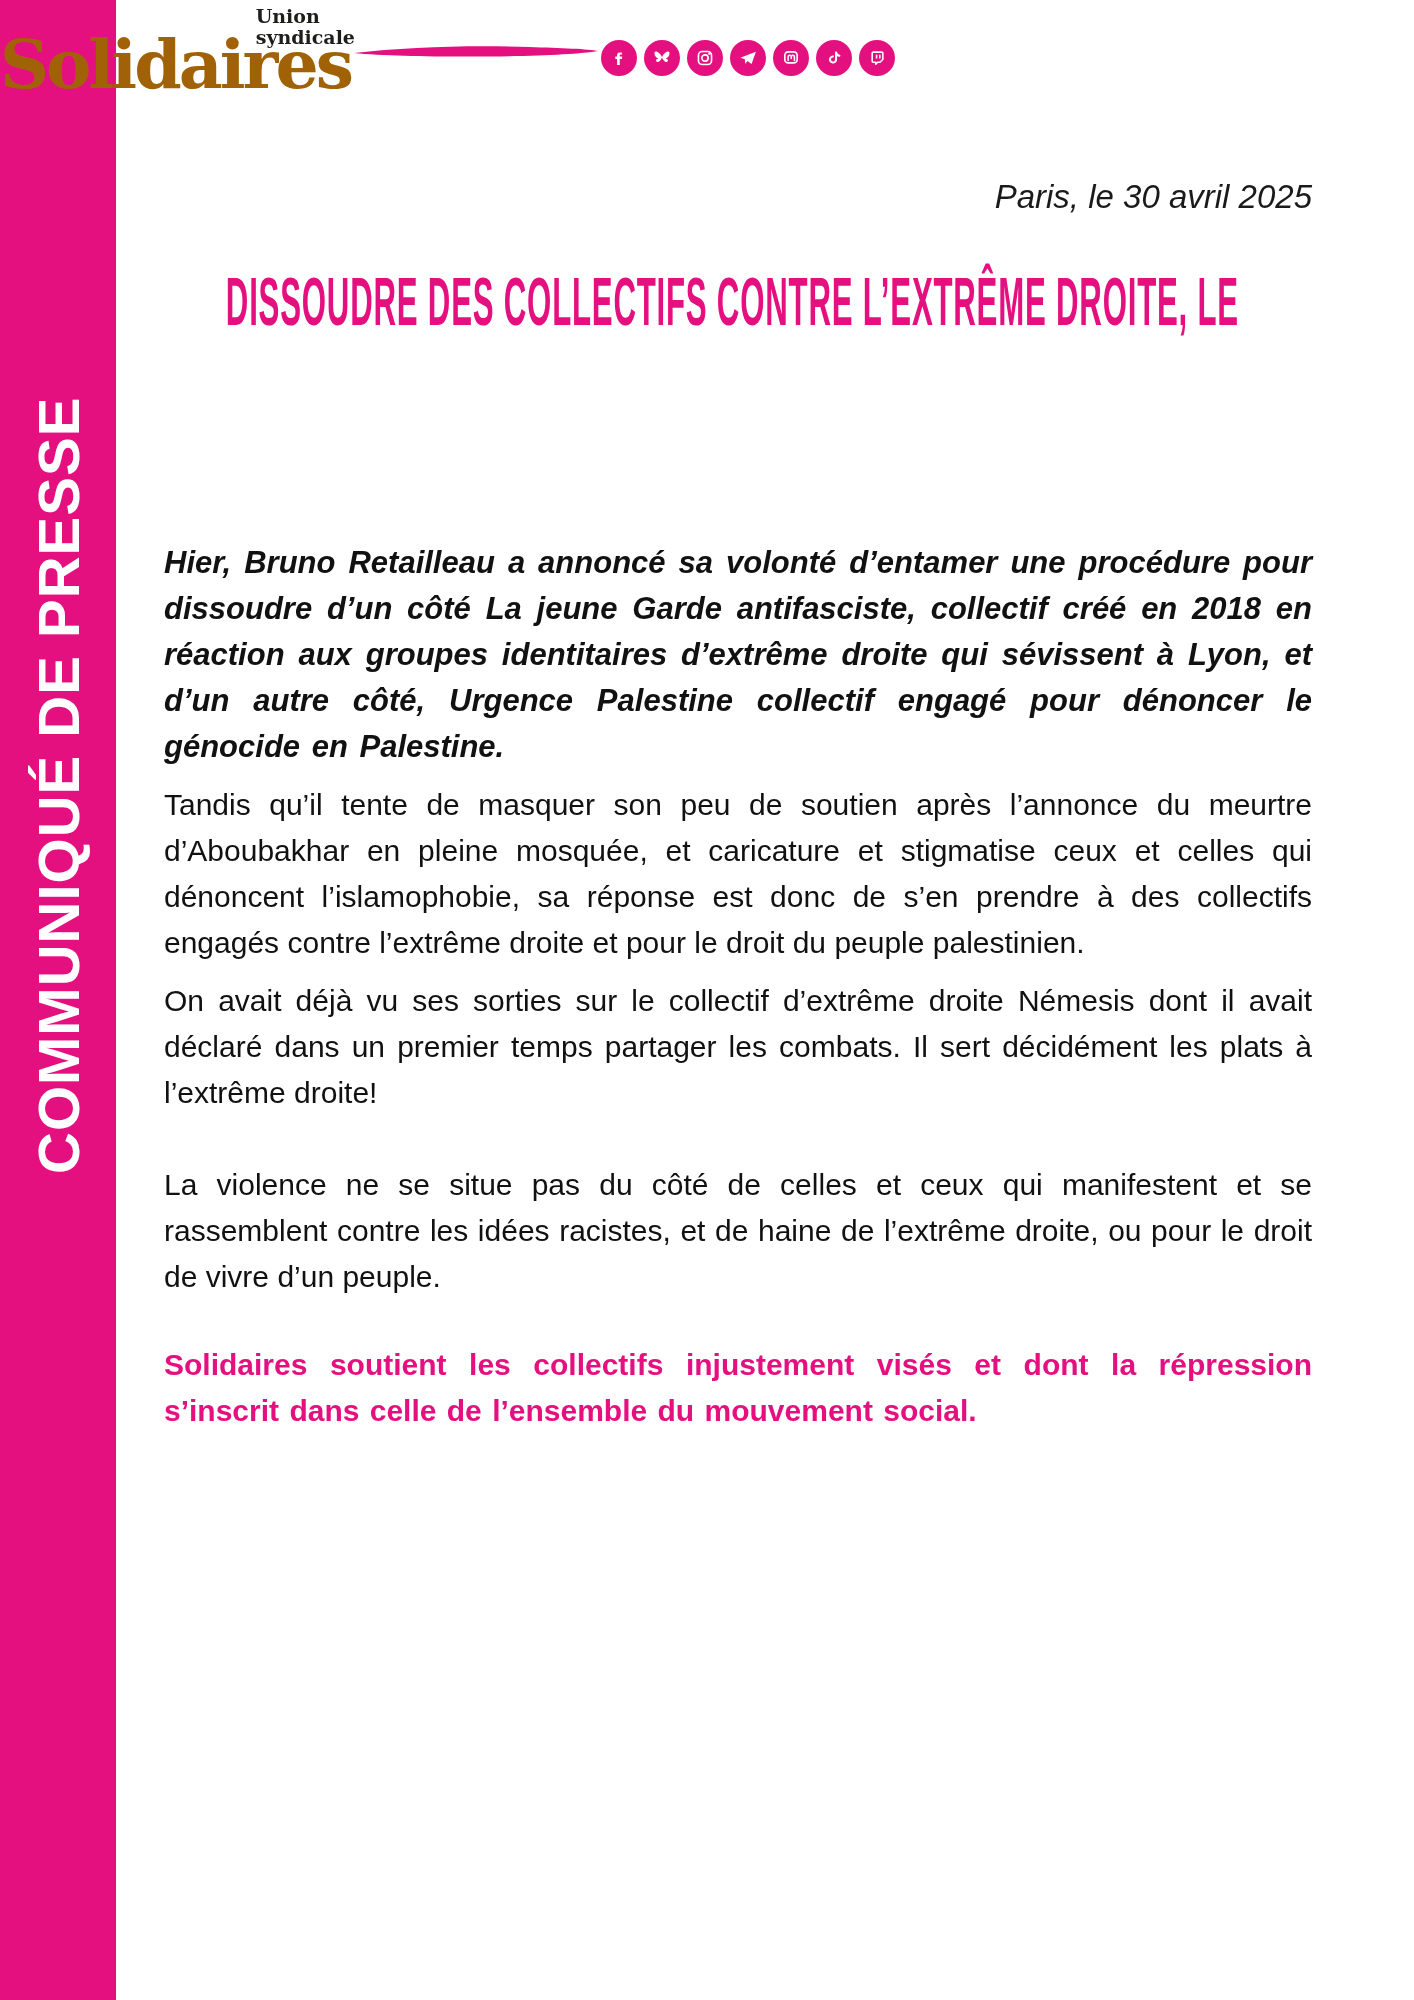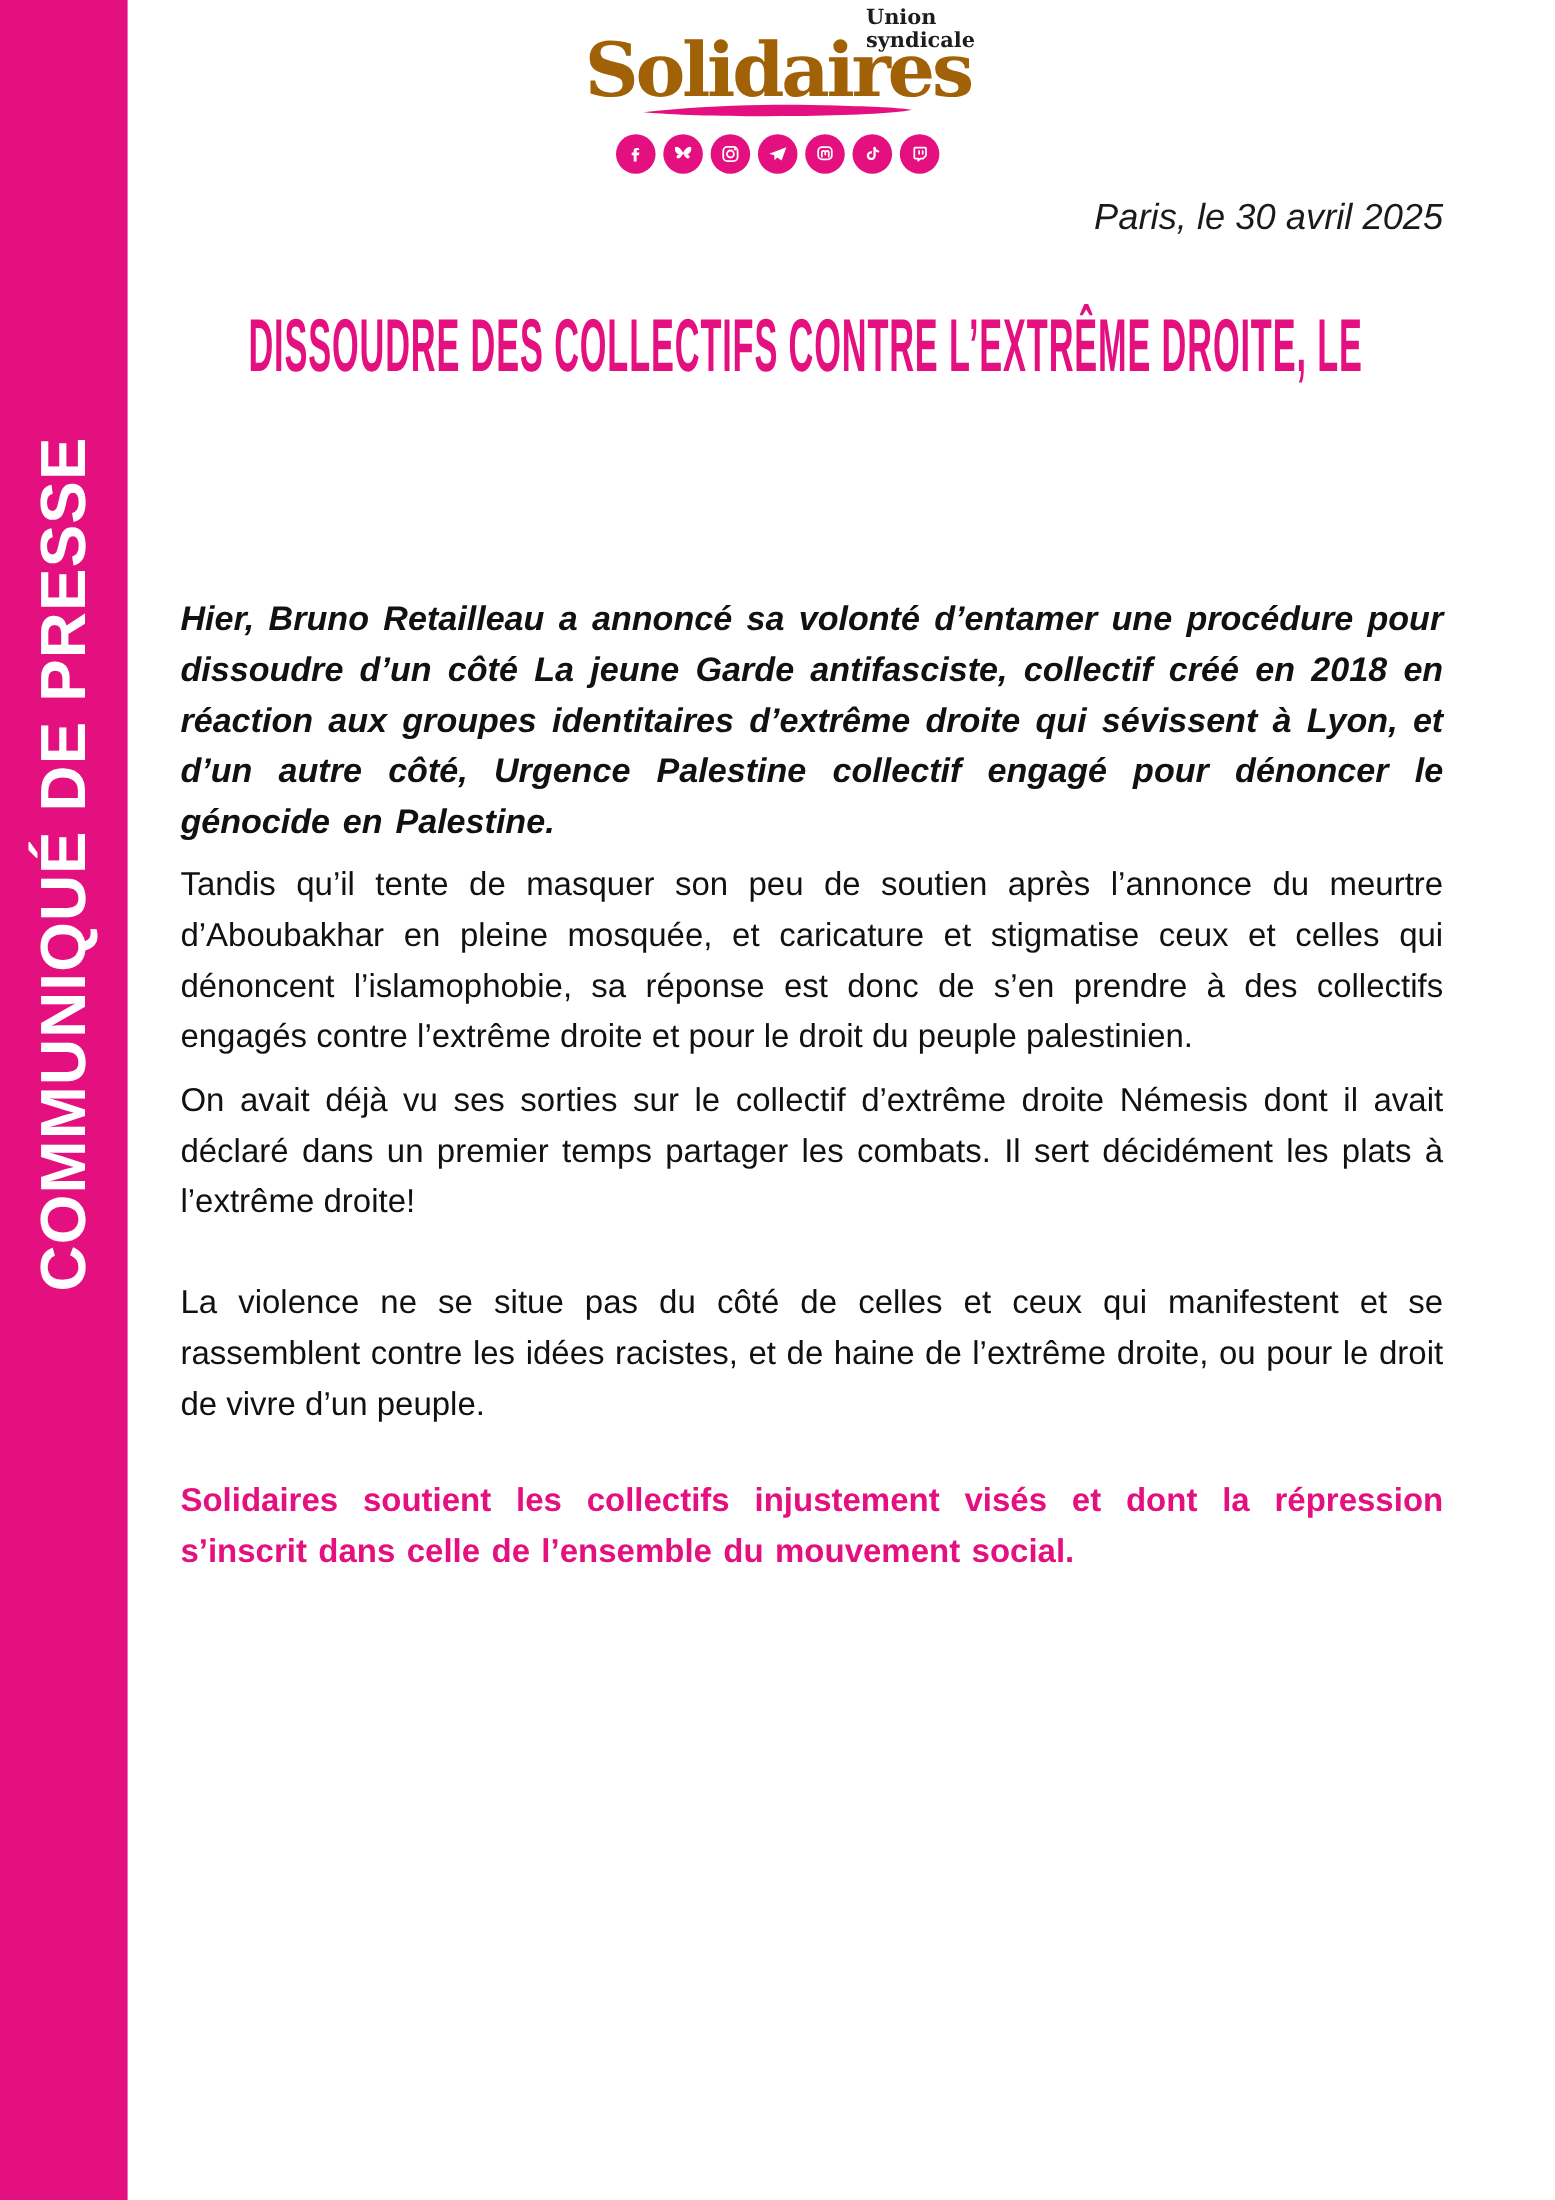--- a/index.html
+++ b/index.html
@@ -24,21 +24,21 @@
     writing-mode:vertical-rl;
     transform:rotate(180deg);
     display:flex;align-items:center;justify-content:center;
     font-weight:700;font-size:58px;letter-spacing:1px;
     color:#ffffff;
     white-space:nowrap;
   }
   
   .logo-wrap{
     position:absolute;top:10px;left:0;width:100%;
-    display:flex;flex-direction:column;align-items:center;
+    display:flex;flex-direction:row;align-items:center;
   }
   .logo-box{position:relative;margin-top:26px;}
   .logo-text{
     font-family:"DejaVu Serif", serif;
     font-weight:700;font-size:68px;line-height:56px;
     letter-spacing:-3px;color:#a16207;
   }
   .logo-tagline{
     position:absolute;right:-4px;top:-30px;
     font-family:"DejaVu Serif", serif;
@@ -55,21 +55,21 @@
     display:flex;align-items:center;justify-content:center;
   }
   .s-icon svg{display:block;}
   
   .dateline{
     position:absolute;top:178px;right:102px;
     font-style:italic;font-size:33px;color:#1a1a1a;
   }
   
   .headline{
-    position:absolute;top:250px;left:120px;right:70px;
+    position:absolute;top:236px;left:120px;right:70px;
     text-align:right;color:var(--pink,#e5107f);
   }
   .hl-row{height:104px;display:flex;align-items:flex-end;justify-content:center;}
   .hl-line{
     display:inline-block;white-space:nowrap;
     font-weight:700;font-size:40px;letter-spacing:1px;
     transform:scale(0.78,1.7);
     transform-origin:center bottom;
   }
   

